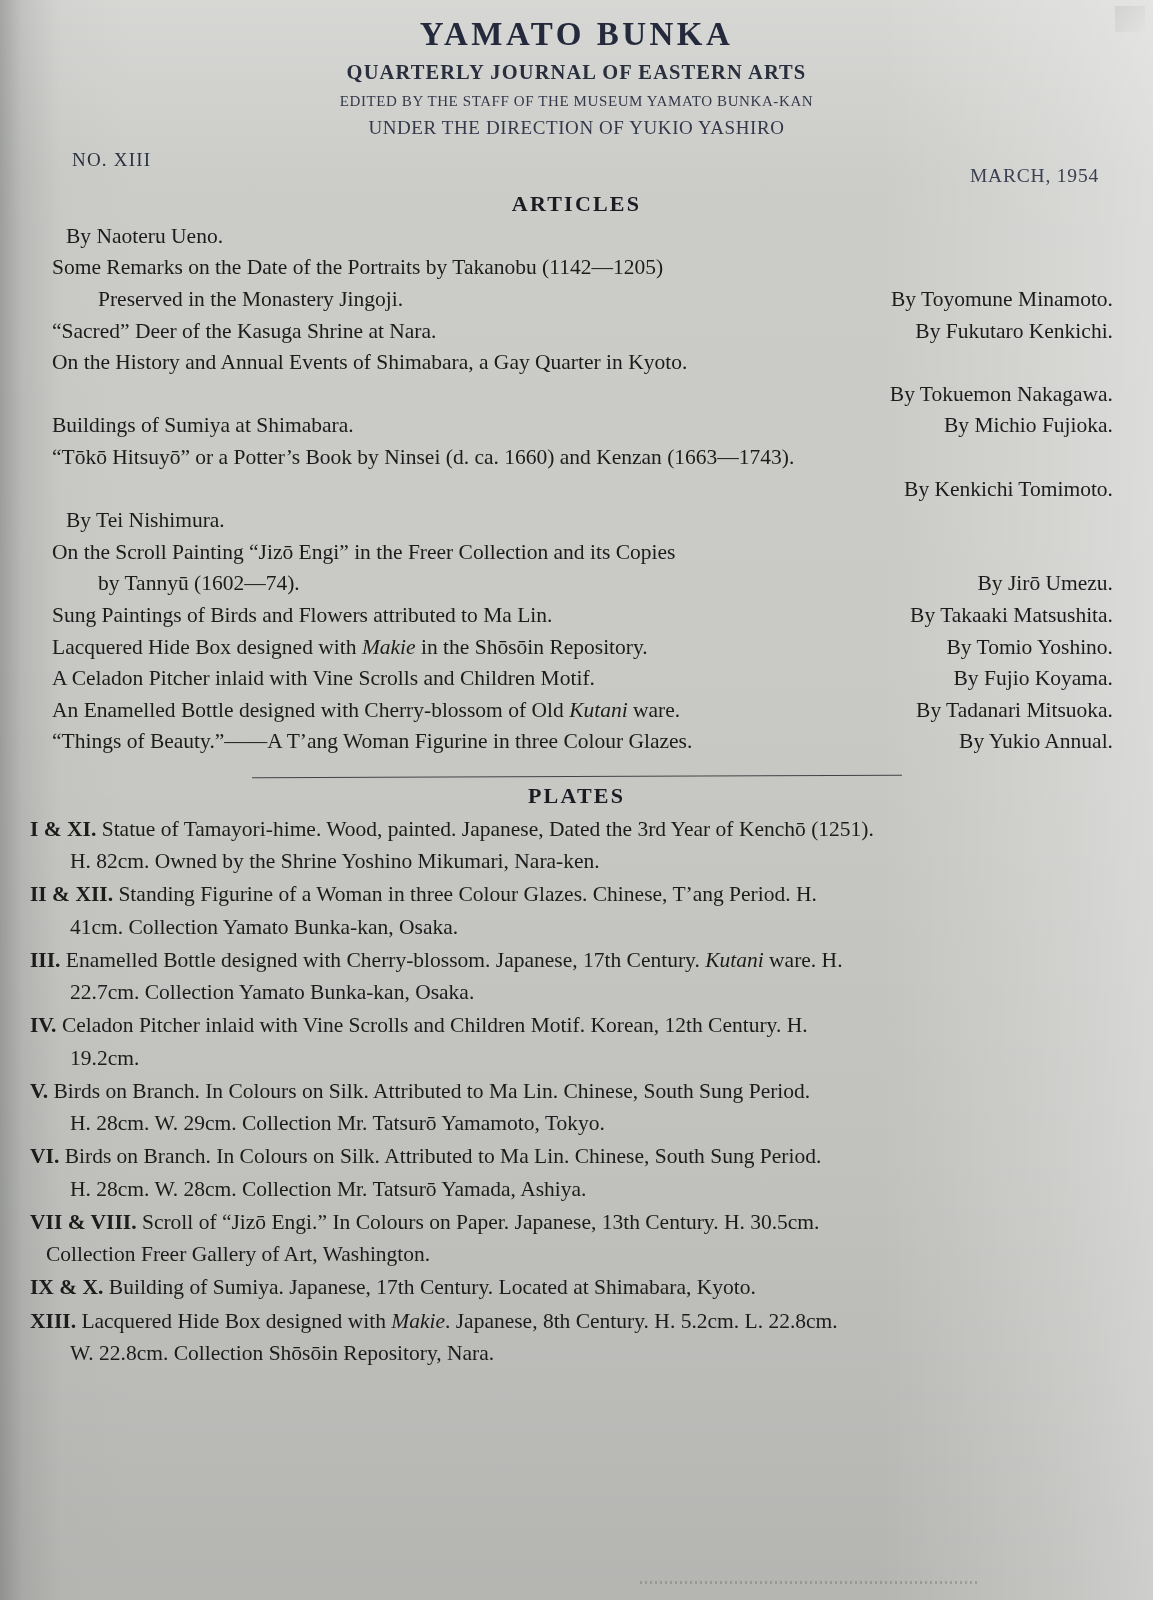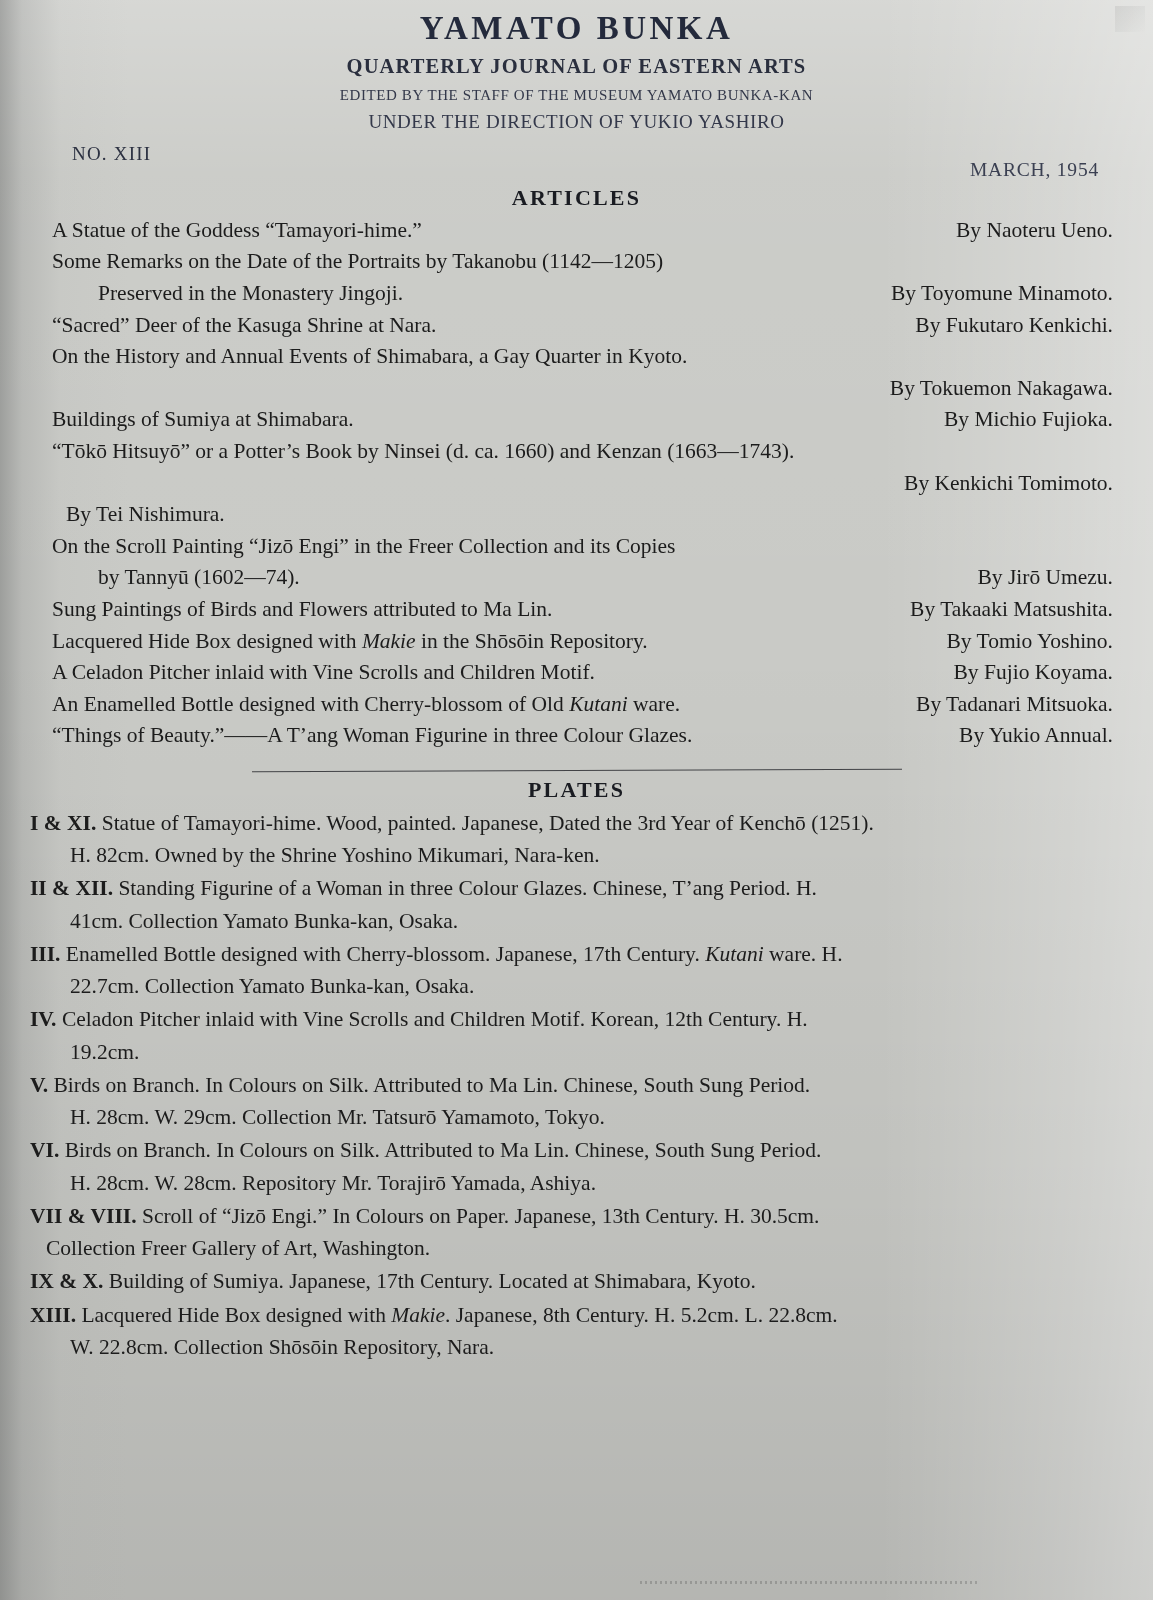--- a/index.html
+++ b/index.html
@@ -35,21 +35,21 @@
   #inner{position:absolute;inset:0;}
 
   
   .masthead{text-align:center;}
   .journal-title{
     font-family:"Liberation Serif","DejaVu Serif",serif;
     font-weight:bold;
     font-size:33px;
     letter-spacing:3.5px;
     color:#242a3c;
-    margin:0;padding-top:10px;
+    margin:0;padding-top:16px;
     line-height:1.15;
   }
   .journal-sub{
     font-weight:bold;font-size:20.5px;letter-spacing:1.1px;
     color:#2a2f3e;margin:7px 0 0 0;line-height:1.1;
   }
   .journal-edited{
     font-size:15px;letter-spacing:0.6px;color:#33384a;
     margin:10px 0 0 0;line-height:1.1;font-weight:500;
   }
@@ -134,21 +134,20 @@
 
   <div class="issueline">
     <span class="issue-no">NO. XIII</span>
     <span class="issue-date">MARCH, 1954</span>
   </div>
 
   <div class="section-head" id="articles-head">ARTICLES</div>
 
   <div class="articles" id="articles-list">
         <div class="art-row">
-          <span class="art-title">A Statue of the Goddess “Tamayori-hime.”</span>
           <span class="art-by">By Naoteru Ueno.</span>
         </div>
         <div class="art-row titleonly">
           <span class="art-title">Some Remarks on the Date of the Portraits by Takanobu (1142—1205)</span>
         </div>
         <div class="art-row">
           <span class="art-title indent">Preserved in the Monastery Jingoji.</span>
           <span class="art-by">By Toyomune Minamoto.</span>
         </div>
         <div class="art-row">
@@ -206,21 +205,21 @@
   <hr class="rule">
 
   <div class="section-head" id="plates-head">PLATES</div>
 
   <div class="plates" id="plates-list">
         <div class="plate"><span class="num">I &amp; XI.</span><span> Statue of Tamayori-hime.  Wood, painted.  Japanese, Dated the 3rd Year of Kenchō (1251).</span><span class="cont">H. 82cm.  Owned by the Shrine Yoshino Mikumari, Nara-ken.</span></div>
         <div class="plate"><span class="num">II &amp; XII.</span><span> Standing Figurine of a Woman in three Colour Glazes.  Chinese, T’ang Period.  H.</span><span class="cont">41cm.  Collection Yamato Bunka-kan, Osaka.</span></div>
         <div class="plate"><span class="num">III.</span><span> Enamelled Bottle designed with Cherry-blossom.  Japanese, 17th Century.  <em>Kutani</em> ware.  H.</span><span class="cont">22.7cm.  Collection Yamato Bunka-kan, Osaka.</span></div>
         <div class="plate"><span class="num">IV.</span><span> Celadon Pitcher inlaid with Vine Scrolls and Children Motif.  Korean, 12th Century.  H.</span><span class="cont">19.2cm.</span></div>
         <div class="plate"><span class="num">V.</span><span> Birds on Branch.  In Colours on Silk.  Attributed to Ma Lin.  Chinese, South Sung Period.</span><span class="cont">H. 28cm.  W. 29cm.  Collection Mr. Tatsurō Yamamoto, Tokyo.</span></div>
-        <div class="plate"><span class="num">VI.</span><span> Birds on Branch.  In Colours on Silk.  Attributed to Ma Lin.  Chinese, South Sung Period.</span><span class="cont">H. 28cm.  W. 28cm.  Repository Mr. Torajirō Yamada, Ashiya.</span></div>
+        <div class="plate"><span class="num">VI.</span><span> Birds on Branch.  In Colours on Silk.  Attributed to Ma Lin.  Chinese, South Sung Period.</span><span class="cont">H. 28cm.  W. 28cm.  Collection Mr. Tatsurō Yamada, Ashiya.</span></div>
         <div class="plate"><span class="num">VII &amp; VIII.</span><span> Scroll of “Jizō Engi.”  In Colours on Paper.  Japanese, 13th Century.  H. 30.5cm.</span><span class="cont" style="padding-left: 16px;">Collection Freer Gallery of Art, Washington.</span></div>
         <div class="plate"><span class="num">IX &amp; X.</span><span> Building of Sumiya.  Japanese, 17th Century.  Located at Shimabara, Kyoto.</span></div>
         <div class="plate"><span class="num">XIII.</span><span> Lacquered Hide Box designed with <em>Makie</em>.  Japanese, 8th Century.  H. 5.2cm.  L. 22.8cm.</span><span class="cont">W. 22.8cm.  Collection Shōsōin Repository, Nara.</span></div>
       </div>
 
   <div class="bottom-dots"></div>
   <div class="corner-mark"></div>
  </div>
 </div>
 

